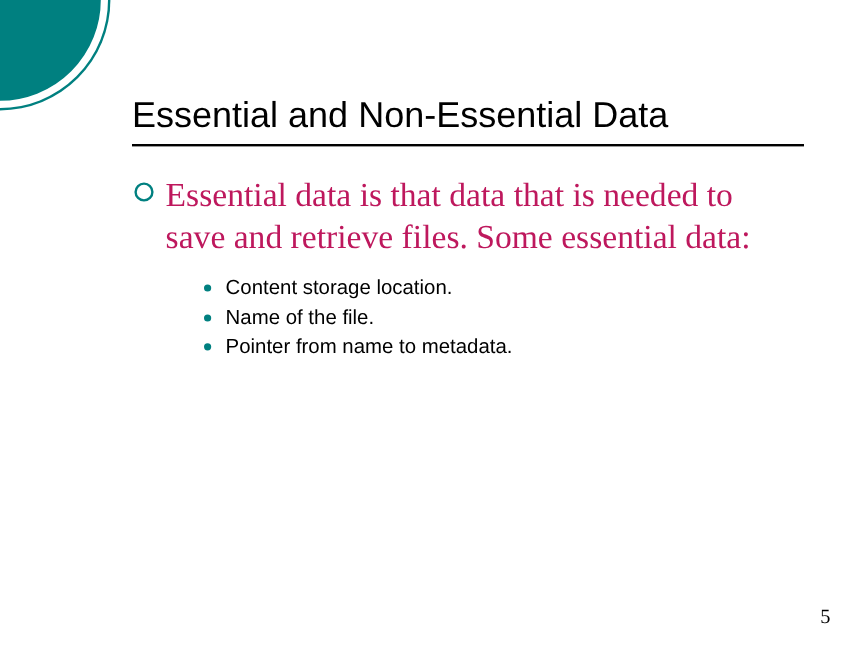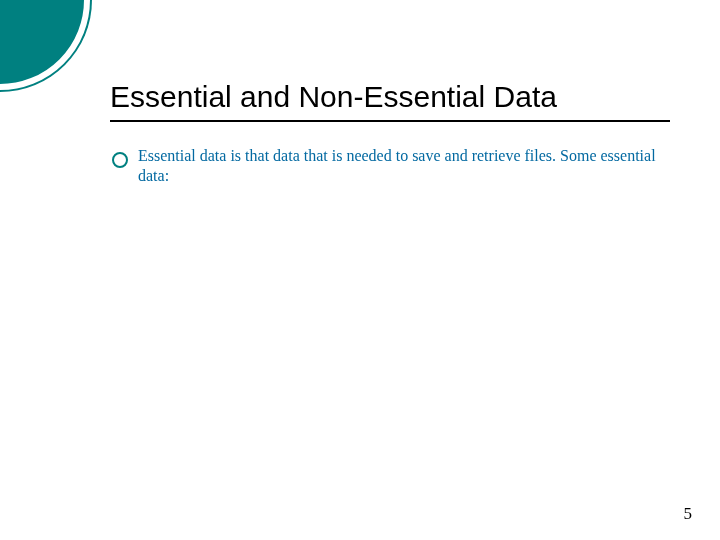--- a/index.html
+++ b/index.html
@@ -37,22 +37,22 @@
       padding-bottom: 6px;
     }
     .hr {
       border: none;
       border-top: 2px solid #000;
       margin-bottom: 24px;
       width: 560px;
     }
     .para {
       font-family: "Times New Roman", Times, serif;
-      font-size: 16px;
-      color: #0369a1;
+      font-size: 28px;
+      color: #be185d;
       line-height: 1.25;
       margin-left: 28px;
       margin-top: 6px;
       position: relative;
     }
     .para::before {
       content: "";
       position: absolute;
       left: -26px;
       top: 6px;
@@ -96,19 +96,24 @@
 <body>
 
 <div class="bg-circle"></div>
 
 <div class="content">
   <h1 class="title">Essential and Non-Essential Data</h1>
   <hr class="hr">
 
   <p class="para">Essential data is that data that is needed to save and retrieve files. Some essential data:</p>
 
+  <ul class="sublist">
+    <li>Content storage location.</li>
+    <li>Name of the file.</li>
+    <li>Pointer from name to metadata.</li>
+  </ul>
 
 
   <ul class="sublist">
   </ul>
 </div>
 
 <div class="page-num">5</div>
 
 </body></html>

